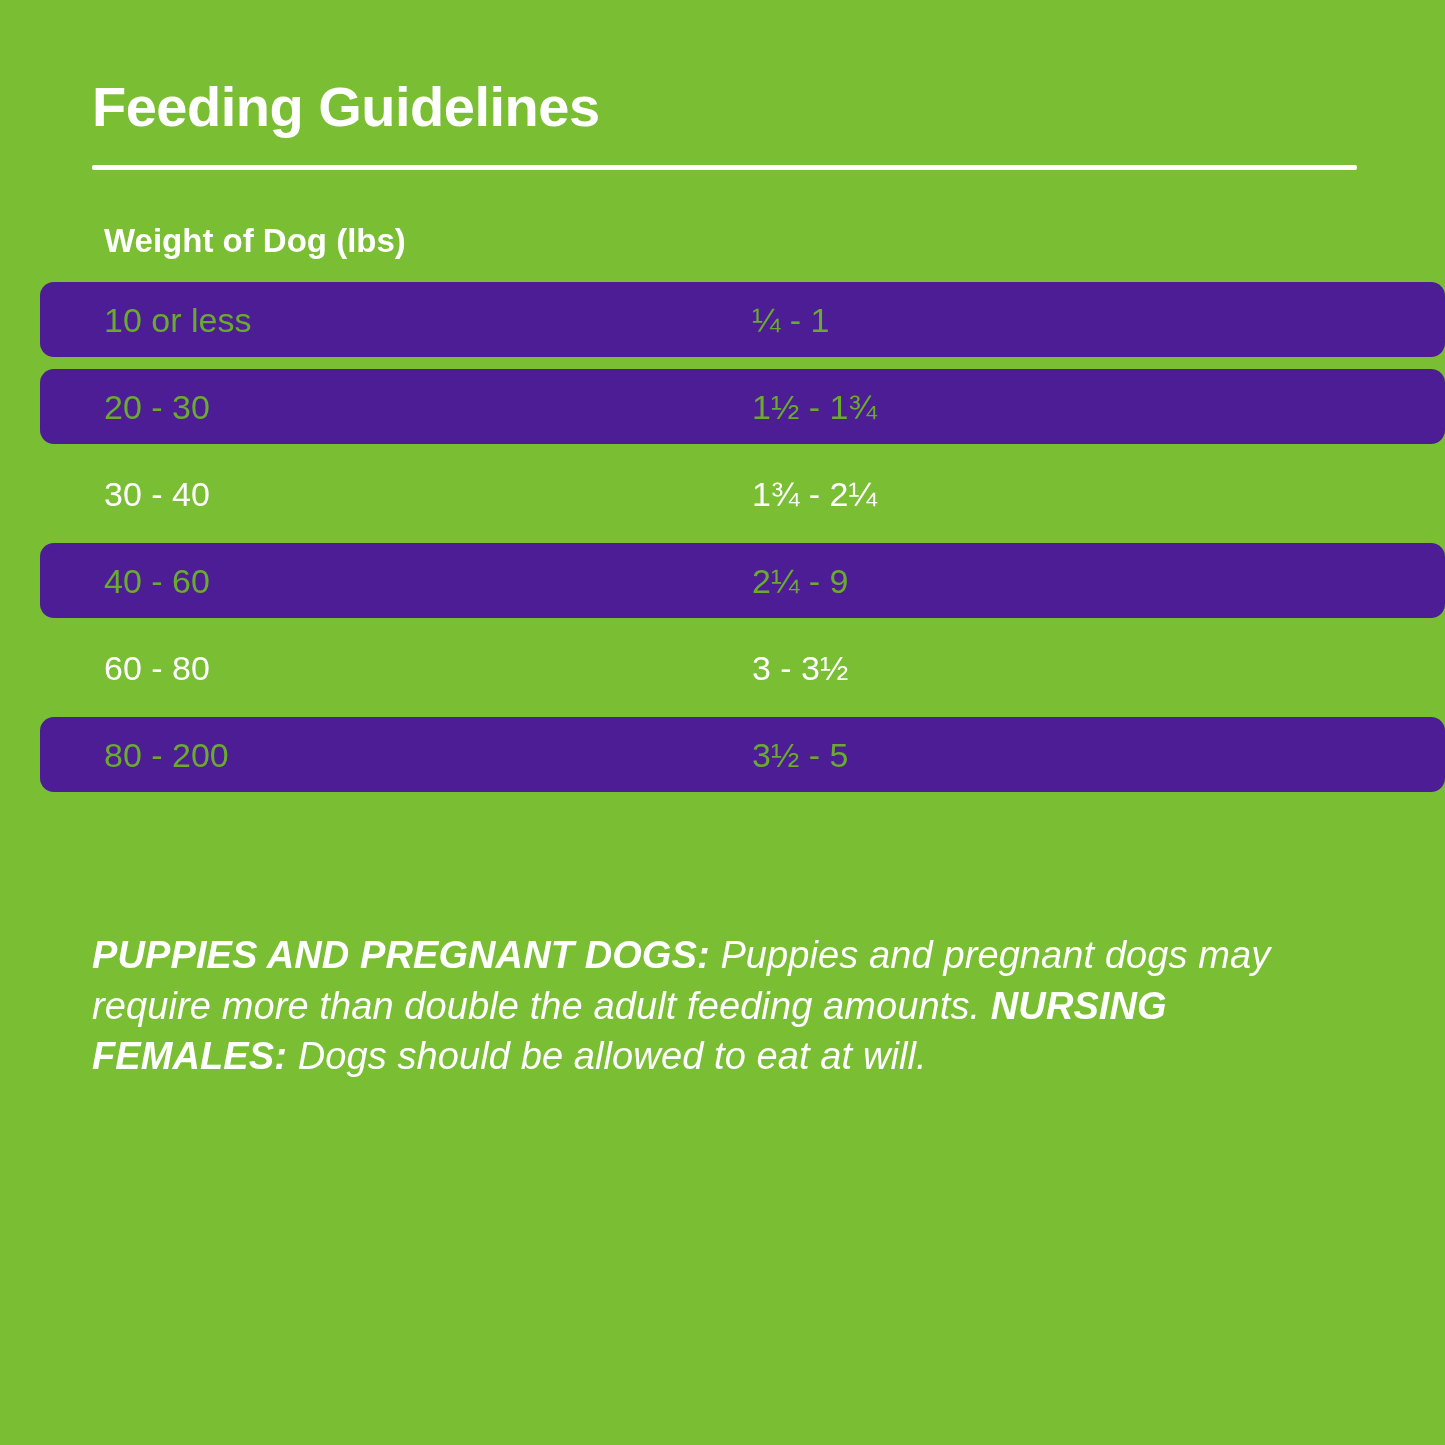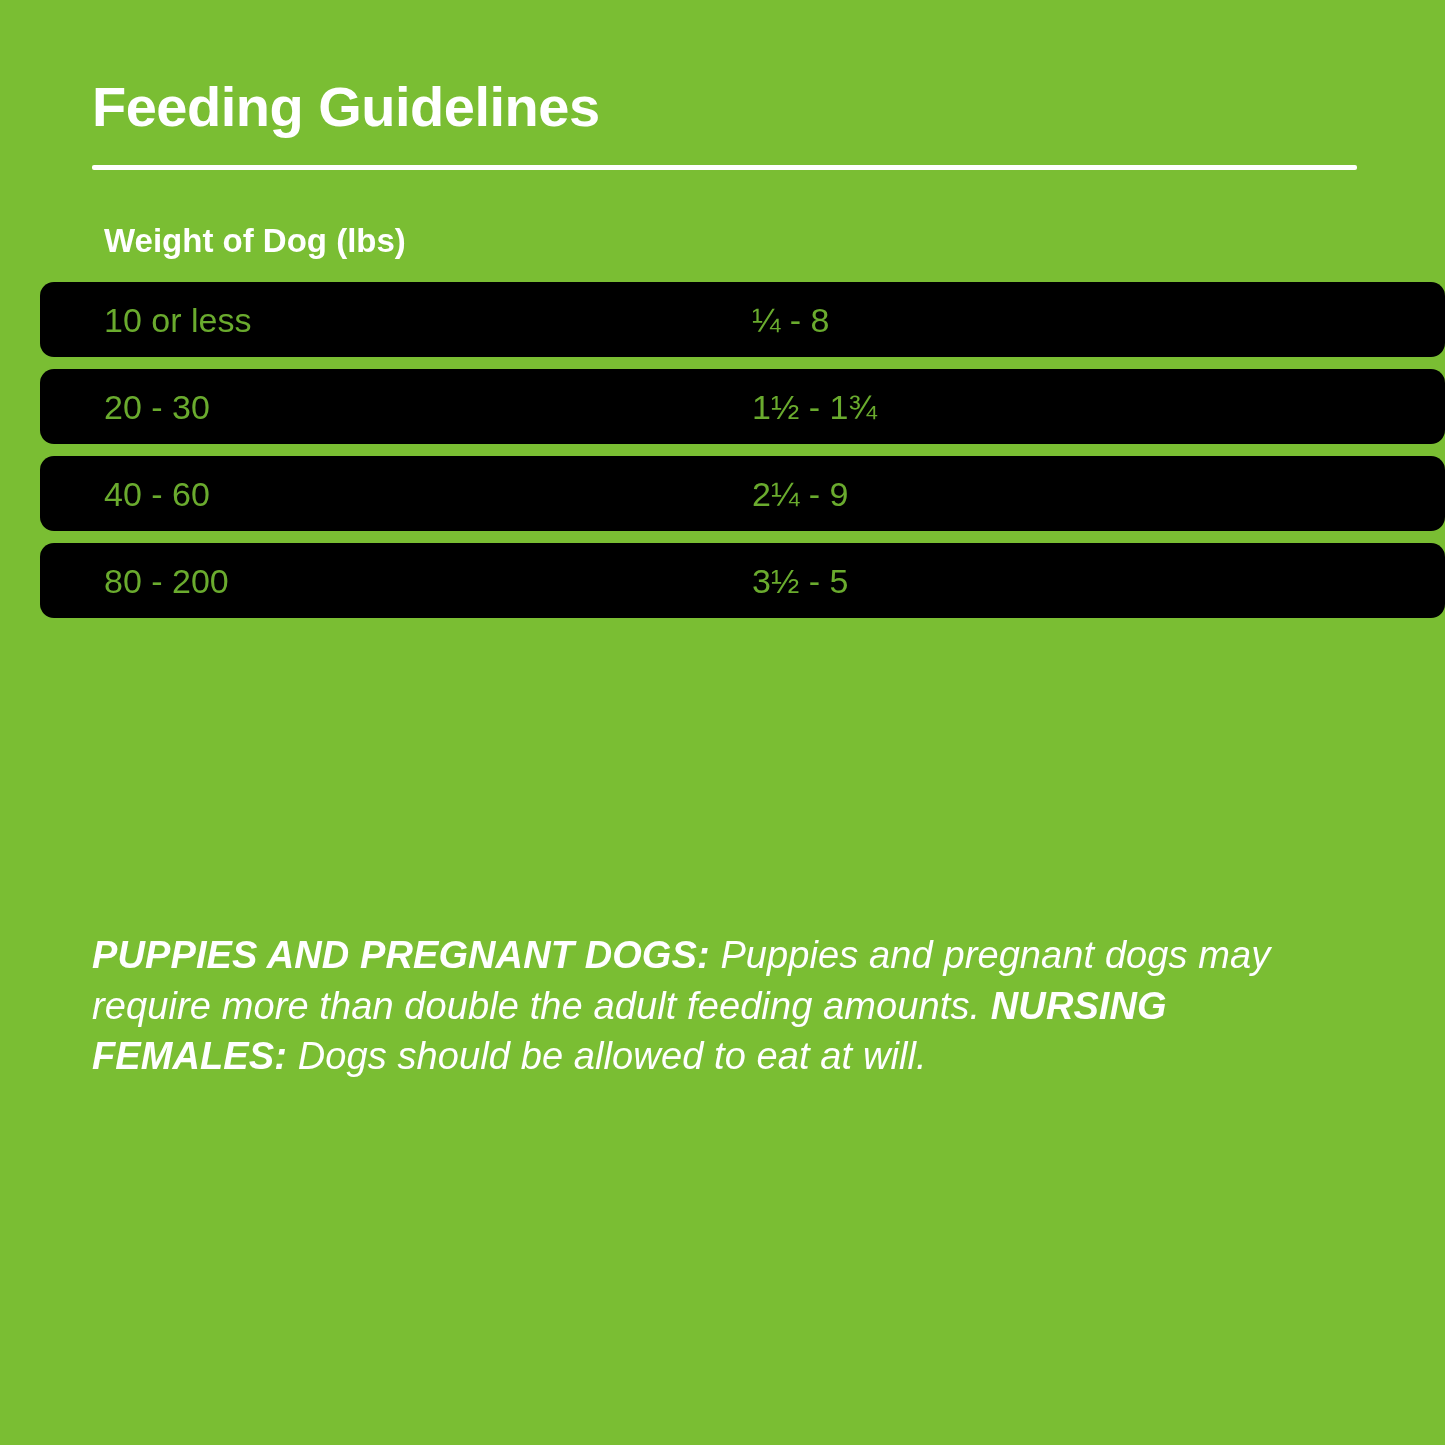--- a/index.html
+++ b/index.html
@@ -74,21 +74,21 @@
   }
 
   .row {
     position: relative;
     height: 75px;
     margin-bottom: 12px;
     box-sizing: border-box;
   }
 
   .row.white {
-    background: #000000;
+    background: #4c1d95;
     margin-left: 40px;
     border-radius: 14px;
   }
 
   .row.green {
     background: transparent;
     margin-left: 40px;
     margin-right: 40px;
   }
 
@@ -137,29 +137,37 @@
 
   <div class="table">
 
     <div class="thead">
       <div class="th col-weight">Weight of Dog (lbs)</div>
     </div>
 
     <div class="rows" id="table-rows">
         <div class="row white">
           <div class="cell col-weight">10 or less</div>
-          <div class="cell col-serving">¼ - 8</div>
+          <div class="cell col-serving">¼ - 1</div>
         </div>
         <div class="row white">
           <div class="cell col-weight">20 - 30</div>
           <div class="cell col-serving">1½ - 1¾</div>
         </div>
+        <div class="row green">
+          <div class="cell col-weight">30 - 40</div>
+          <div class="cell col-serving">1¾ - 2¼</div>
+        </div>
         <div class="row white">
           <div class="cell col-weight">40 - 60</div>
           <div class="cell col-serving">2¼ - 9</div>
+        </div>
+        <div class="row green">
+          <div class="cell col-weight">60 - 80</div>
+          <div class="cell col-serving">3 - 3½</div>
         </div>
         <div class="row white">
           <div class="cell col-weight">80 - 200</div>
           <div class="cell col-serving">3½ - 5</div>
         </div>
       </div>
 
   </div>
 
   <div class="footnote" id="footnote"><b>PUPPIES AND PREGNANT DOGS:</b><span> Puppies and pregnant dogs may require more than double the adult feeding amounts. </span><b>NURSING FEMALES:</b><span> Dogs should be allowed to eat at will.</span></div>

